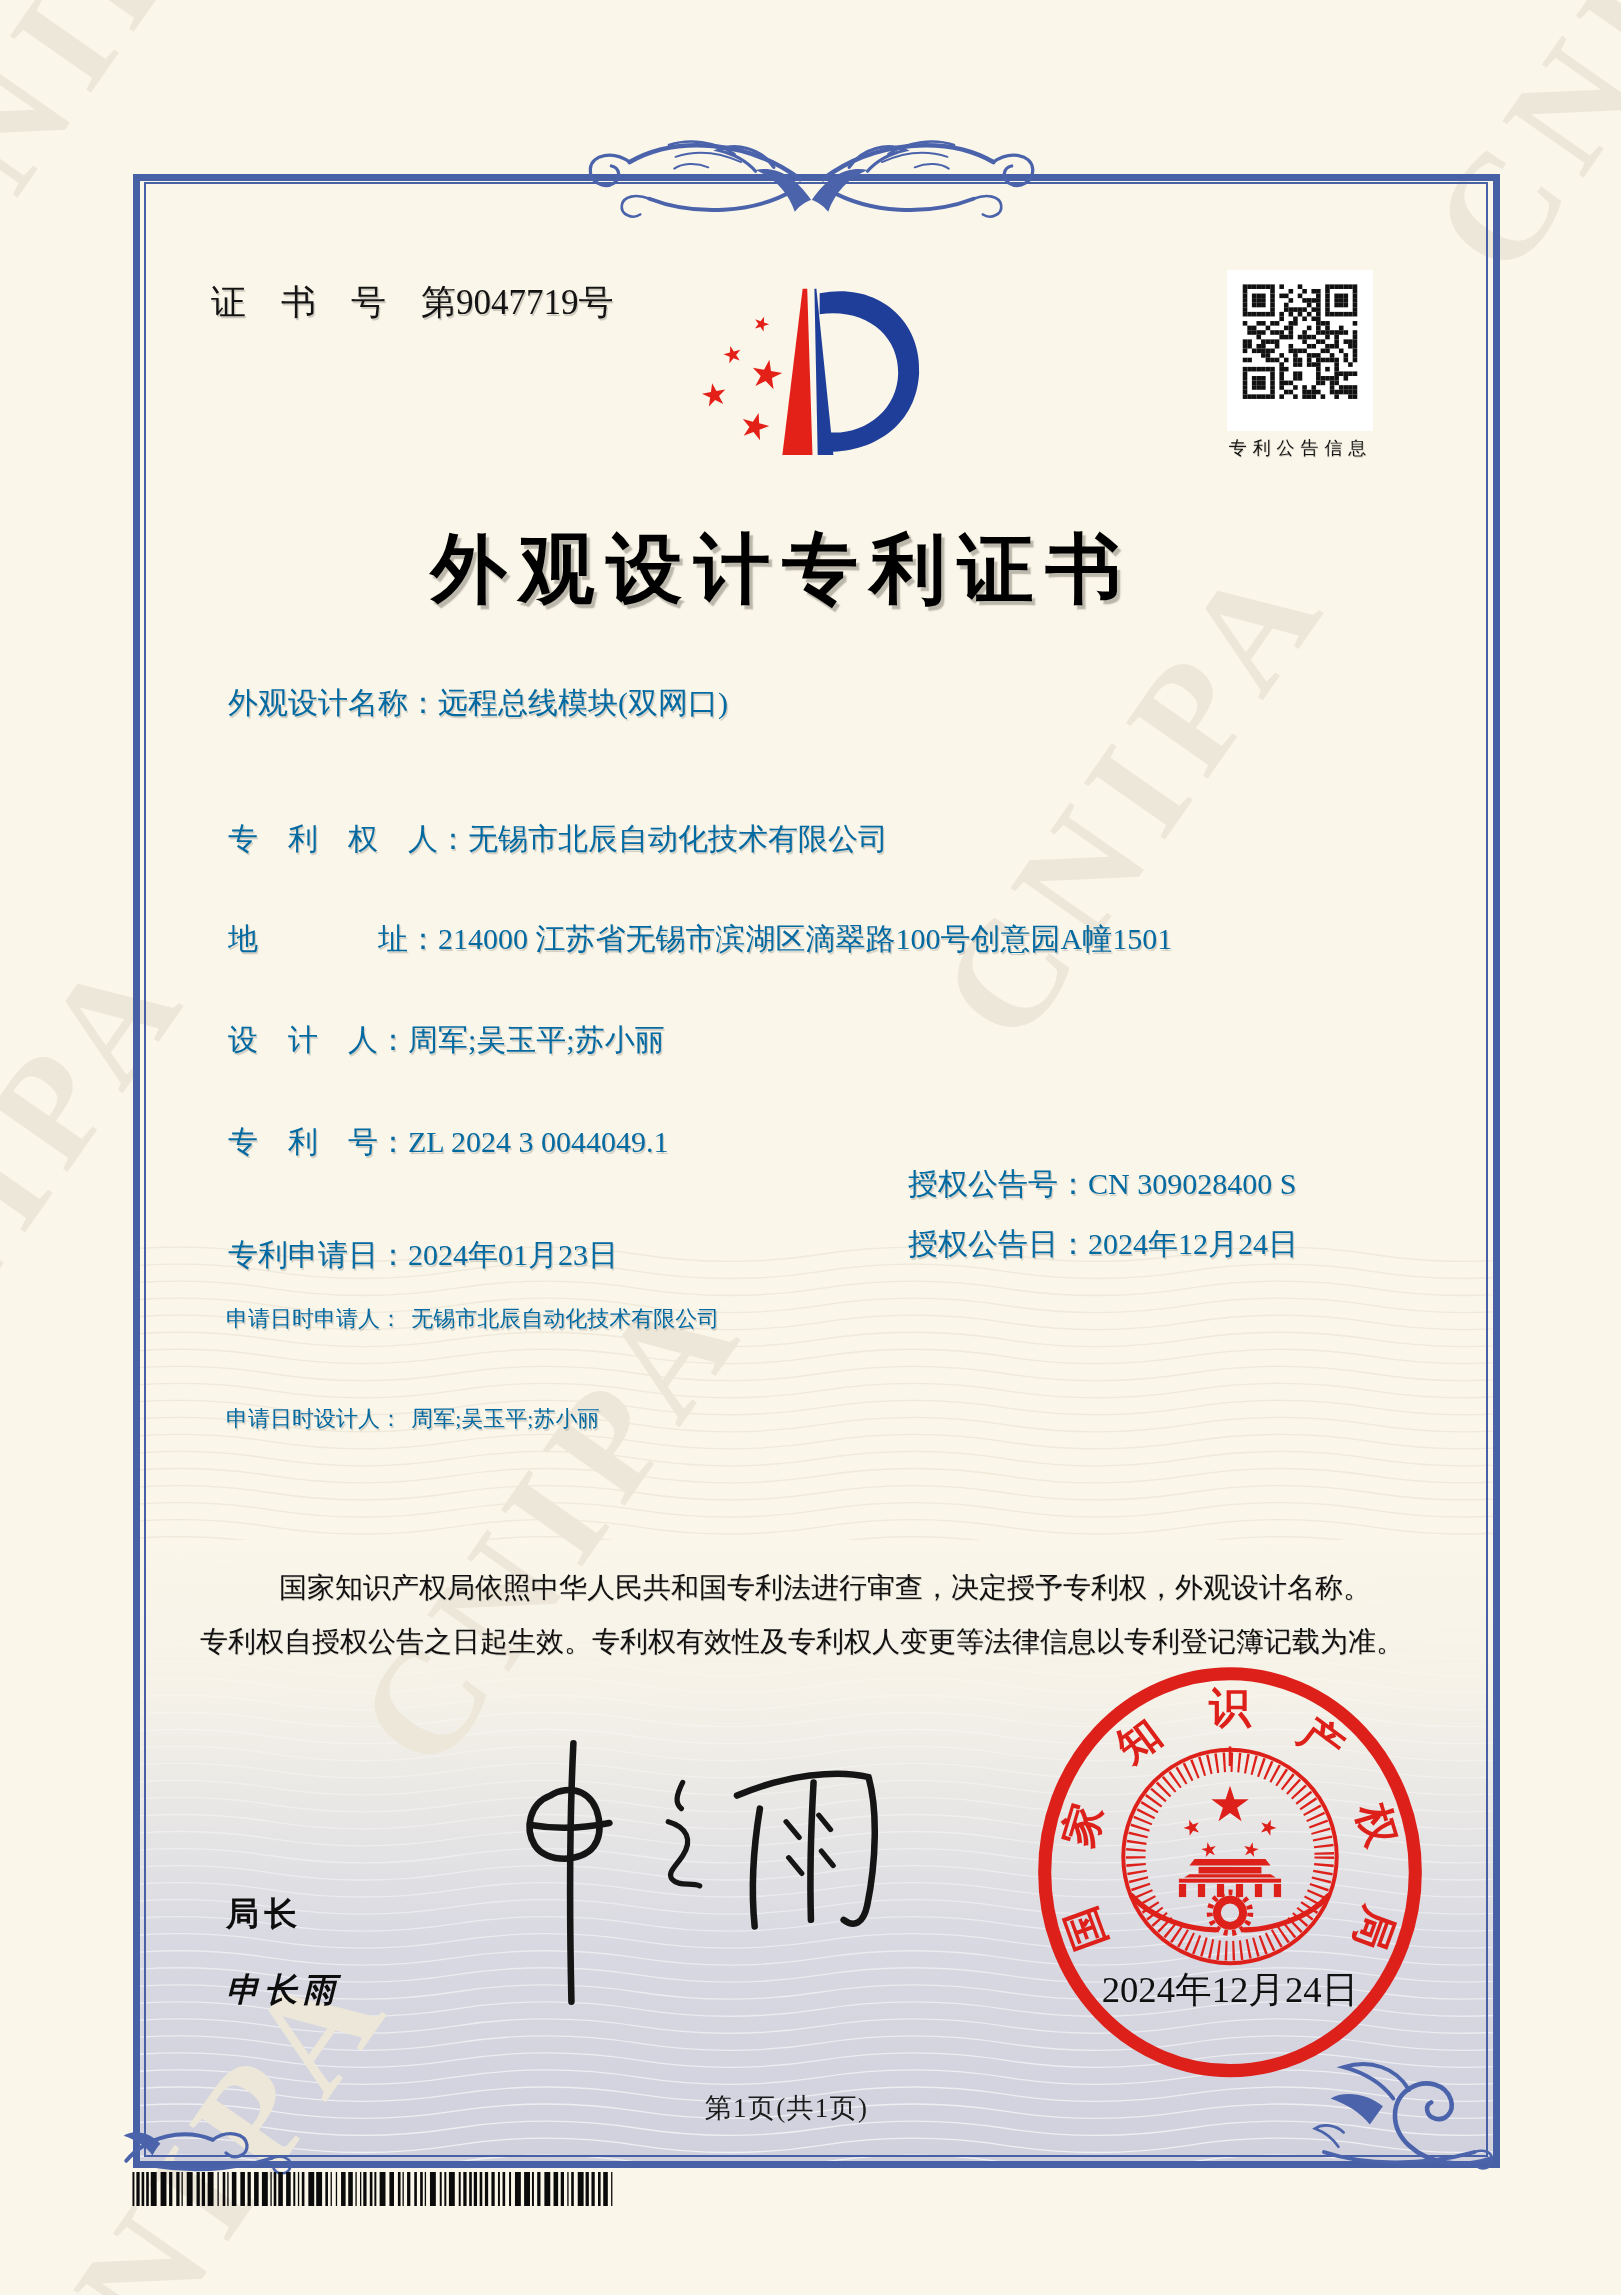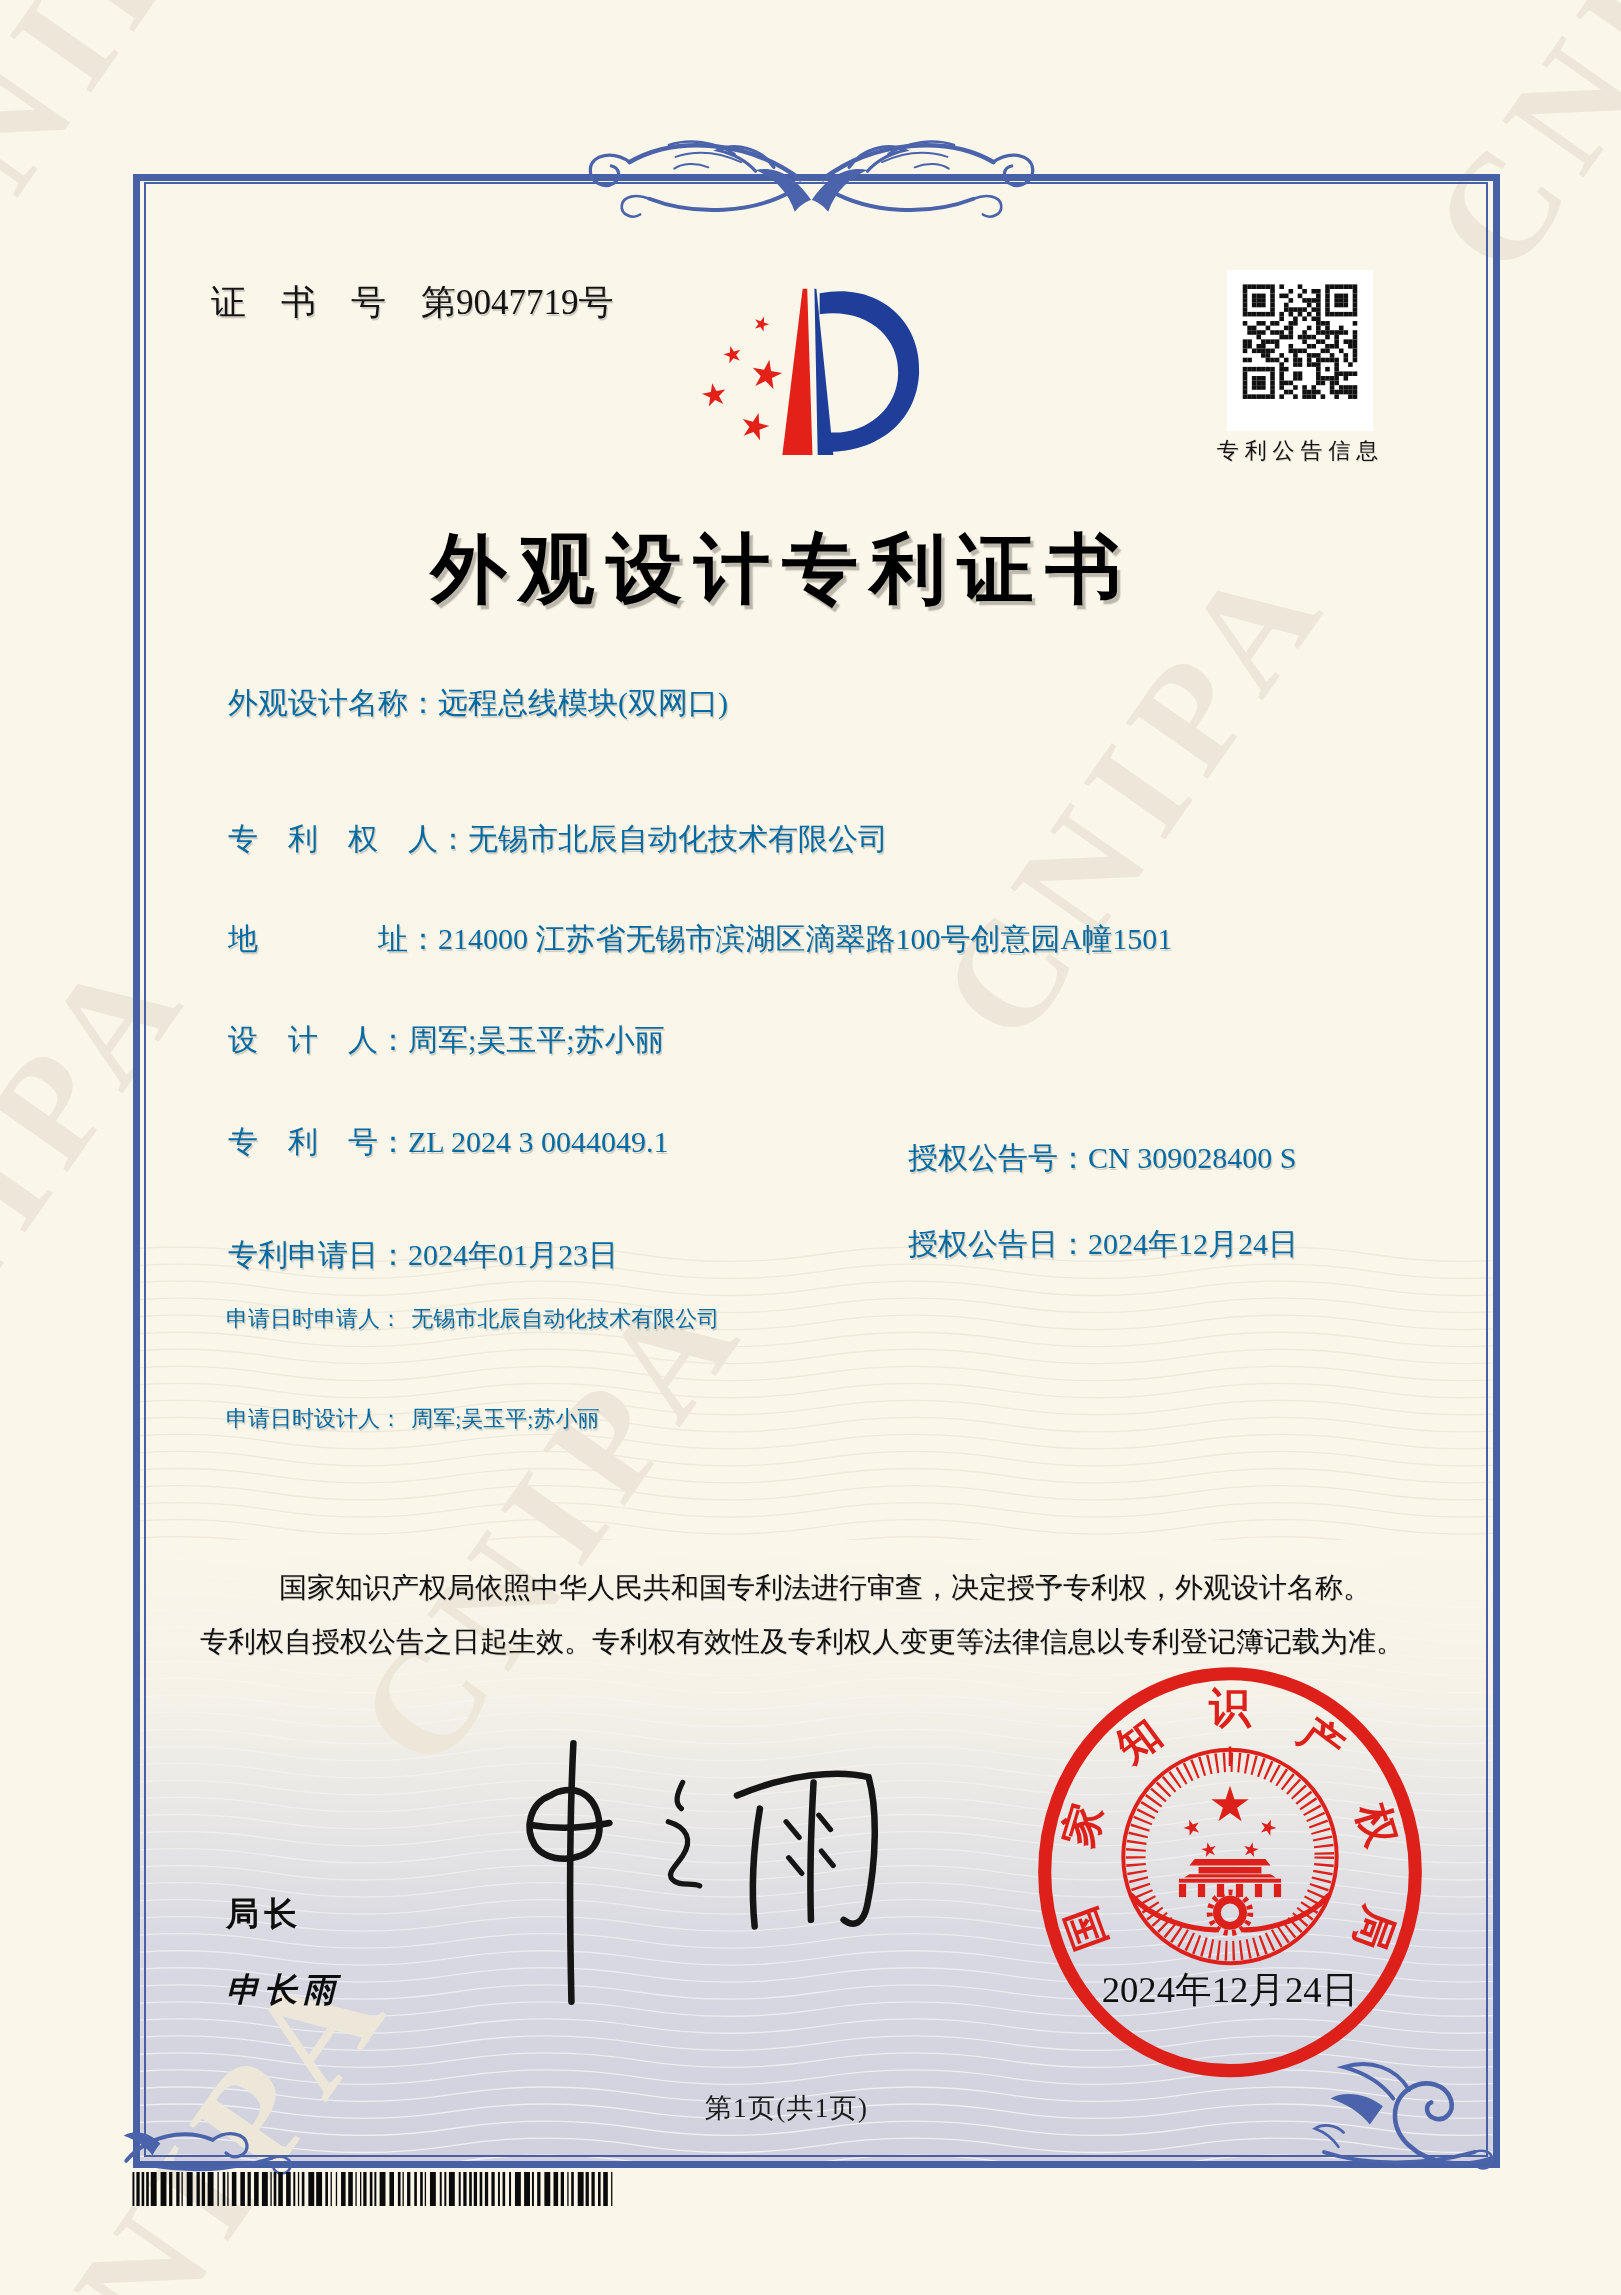--- a/index.html
+++ b/index.html
@@ -39,21 +39,21 @@
     position:absolute;white-space:nowrap;color:#111;font-size:28px;
     text-shadow:0.7px 1.3px 0 rgba(160,155,145,.4);
   }
   .director{
     position:absolute;left:226px;font-family:"Liberation Sans","DejaVu Sans",sans-serif;
     font-weight:bold;font-size:33px;letter-spacing:5.2px;color:#0d0d0d;white-space:nowrap;
   }
   .qr-box{position:absolute;left:1227px;top:270px;width:146px;height:161px;background:#ffffff;}
   .qr-label{
     position:absolute;left:1189px;top:436px;width:223px;text-align:center;
-    font-size:22px;letter-spacing:5.9px;color:#141414;white-space:nowrap;
+    font-size:18px;letter-spacing:5.9px;color:#141414;white-space:nowrap;
     text-shadow:0.7px 1.3px 0 rgba(160,155,145,.4);
   }
   .footer-page{
     position:absolute;left:0;top:2090px;width:1573px;text-align:center;
     font-size:27px;color:#1a1a1a;letter-spacing:1.3px;
   }
   svg{display:block;}
   .nosel{user-select:none;pointer-events:none;}
 </style>
 </head>
@@ -542,21 +542,21 @@
   </div>
   <div class="row" style="left:228px;top:919px;">
     <span>地　　　　址：</span><span>214000 江苏省无锡市滨湖区滴翠路100号创意园A幢1501</span>
   </div>
   <div class="row" style="left:228px;top:1020px;">
     <span>设　计　人：</span><span>周军;吴玉平;苏小丽</span>
   </div>
   <div class="row" style="left:228px;top:1122px;">
     <span>专　利　号：</span><span>ZL 2024 3 0044049.1</span>
   </div>
-  <div class="row" style="left:908px;top:1138px;">
+  <div class="row" style="left:908px;top:1164px;">
     <span>授权公告号：</span><span>CN 309028400 S</span>
   </div>
   <div class="row" style="left:228px;top:1224px;margin-top:11px;">
     <span>专利申请日：</span><span>2024年01月23日</span>
   </div>
   <div class="row" style="left:908px;top:1224px;">
     <span>授权公告日：</span><span>2024年12月24日</span>
   </div>
   <div class="row small" style="left:226px;top:1304px;">
     <span>申请日时申请人：</span><span style="margin-left:9.2px;">无锡市北辰自动化技术有限公司</span>

